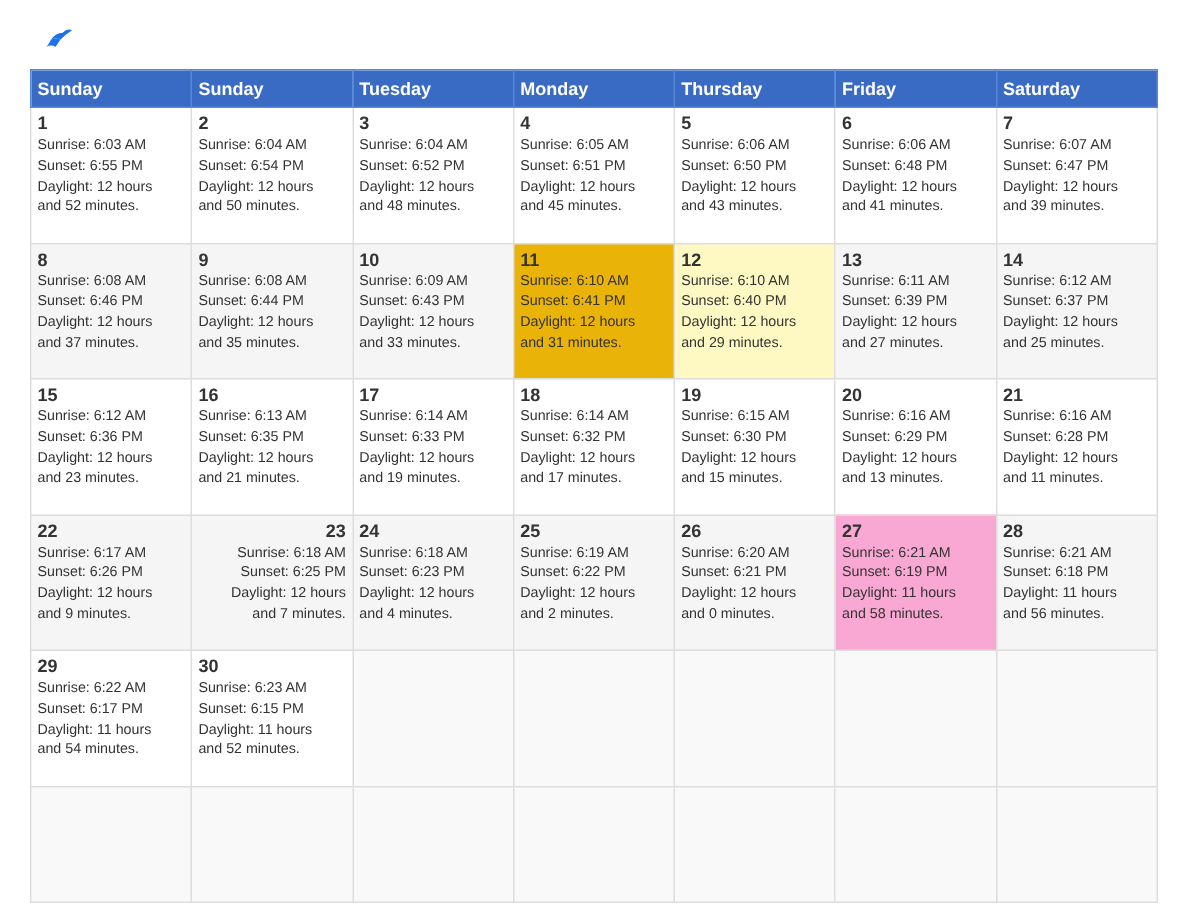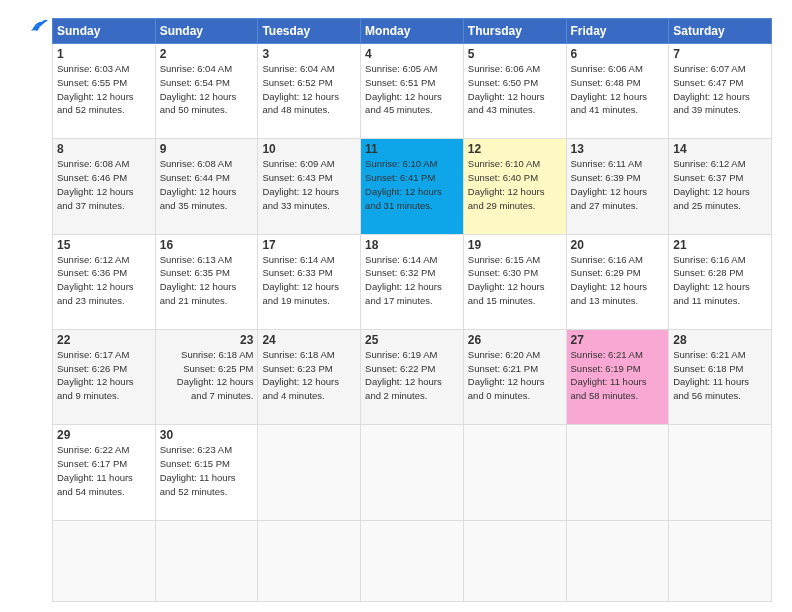--- a/index.html
+++ b/index.html
@@ -8,21 +8,21 @@
       background: #fff;
       width: 792px;
       height: 612px;
       overflow: hidden;
     }
     .page {
       width: 792px;
       height: 612px;
       padding: 18px 20px 10px 20px;
       display: flex;
-      flex-direction: row;
+      flex-direction: column;
     }
     .header {
       display: flex;
       justify-content: space-between;
       align-items: flex-start;
       margin-bottom: 8px;
     }
     .logo {
       display: flex;
       flex-direction: column;
@@ -167,21 +167,21 @@
             <div class="day-info">Sunrise: 6:08 AM<br>Sunset: 6:46 PM<br>Daylight: 12 hours<br>and 37 minutes.</div>
           </td>
           <td style="background: rgb(245, 245, 245);">
             <span class="day-num">9</span>
             <div class="day-info">Sunrise: 6:08 AM<br>Sunset: 6:44 PM<br>Daylight: 12 hours<br>and 35 minutes.</div>
           </td>
           <td style="background: rgb(245, 245, 245);">
             <span class="day-num">10</span>
             <div class="day-info">Sunrise: 6:09 AM<br>Sunset: 6:43 PM<br>Daylight: 12 hours<br>and 33 minutes.</div>
           </td>
-          <td style="background: #0ea5e9;">
+          <td style="background: #eab308;">
             <span class="day-num">11</span>
             <div class="day-info">Sunrise: 6:10 AM<br>Sunset: 6:41 PM<br>Daylight: 12 hours<br>and 31 minutes.</div>
           </td>
           <td style="background: #fef9c3;">
             <span class="day-num">12</span>
             <div class="day-info">Sunrise: 6:10 AM<br>Sunset: 6:40 PM<br>Daylight: 12 hours<br>and 29 minutes.</div>
           </td>
           <td style="background: rgb(245, 245, 245);">
             <span class="day-num">13</span>
             <div class="day-info">Sunrise: 6:11 AM<br>Sunset: 6:39 PM<br>Daylight: 12 hours<br>and 27 minutes.</div>

